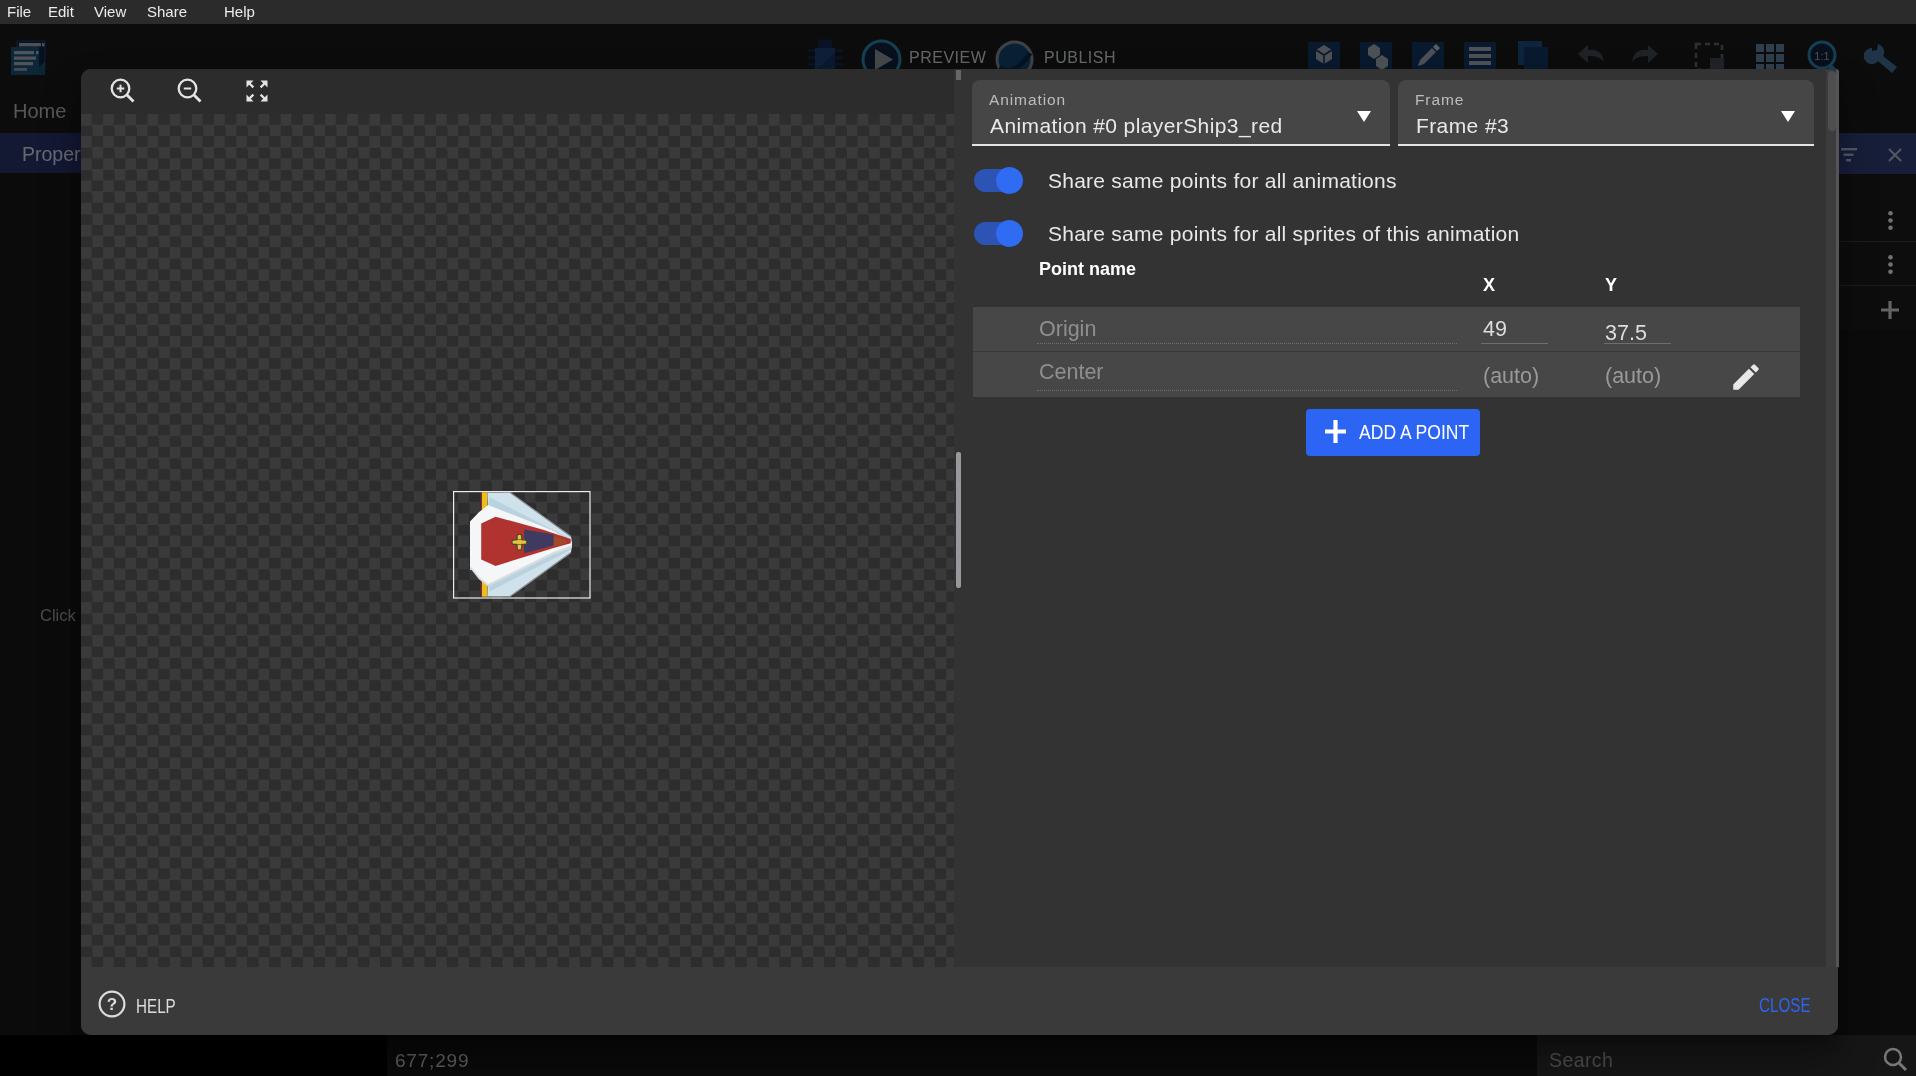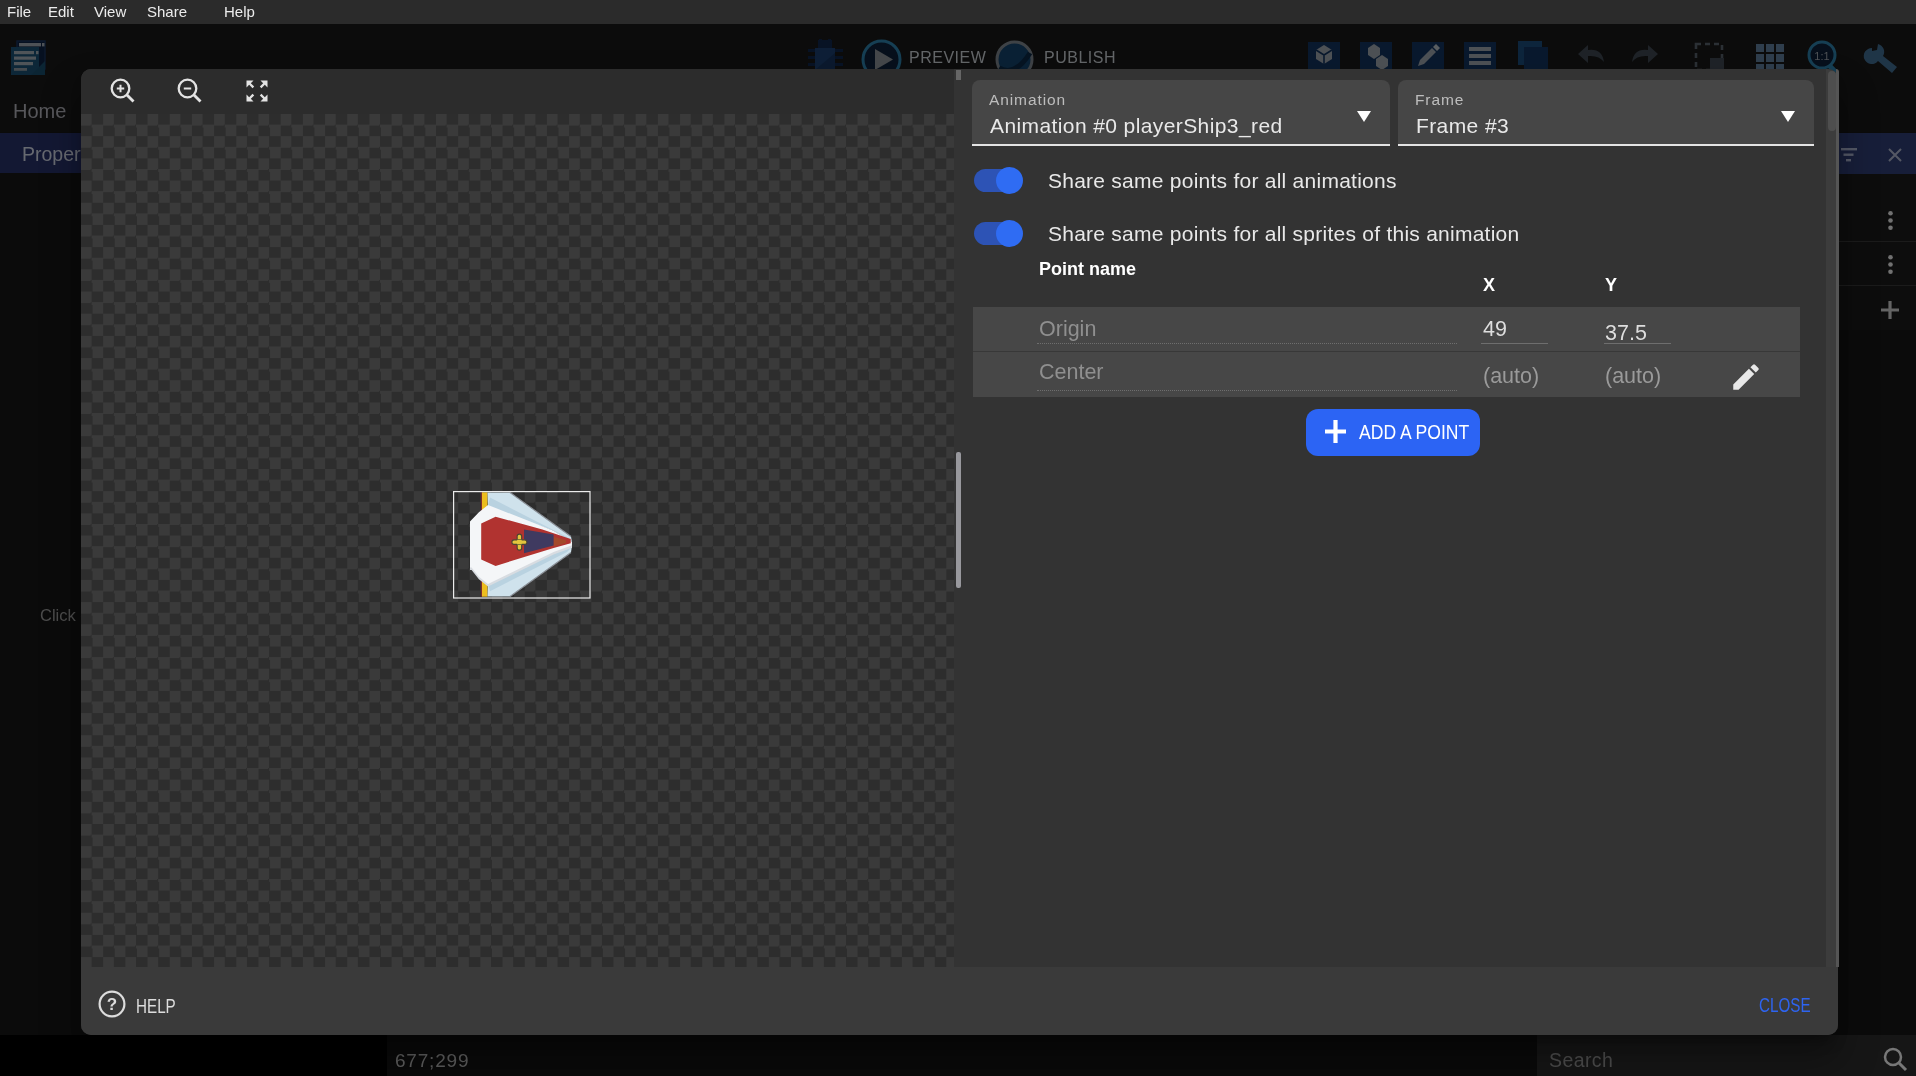--- a/index.html
+++ b/index.html
@@ -33,21 +33,21 @@
 
   .toggletrack { position:absolute; width:48px; height:23px; border-radius:12px; background:#2d53b5; }
   .togglethumb { position:absolute; width:27px; height:27px; border-radius:50%; background:#2f6cf3; }
   .togglelabel { position:absolute; font-size:21px; color:#e8e8e8; letter-spacing:0.25px; white-space:nowrap;margin-left:8px; }
 
   .thead { position:absolute; font-size:18px; font-weight:bold; color:#fff; letter-spacing:0px; }
   .trow { position:absolute; left:892px; width:827px; background:#474747; }
   .tcell { position:absolute; font-size:21.5px; white-space:nowrap; }
   .uline { position:absolute; height:1px; background:#6e6e6e; }
 
-  #addbtn { position:absolute; left:1225px; top:340px; width:174px; height:47px; background:#2c64f4; border-radius:12px; }
+  #addbtn { position:absolute; left:1225px; top:340px; width:174px; height:47px; background:#2c64f4; border-radius:4px; }
   #addbtn .txt { position:absolute; left:53px; top:11.5px; font-size:19.5px; color:#fff; transform:scaleX(0.9); transform-origin:0 0; white-space:nowrap; }
 
   #helpbtn { position:absolute; left:17px; top:921px; color:#dcdcdc; }
   #closebtn { position:absolute; left:1678px; top:925px; font-size:20px; color:#2e64f0; transform:scaleX(0.76); transform-origin:0 0; }
 
   .scrollthumb { position:absolute; background:#98989d; border-radius:2px; }
 </style>
 </head>
 <body>
 

